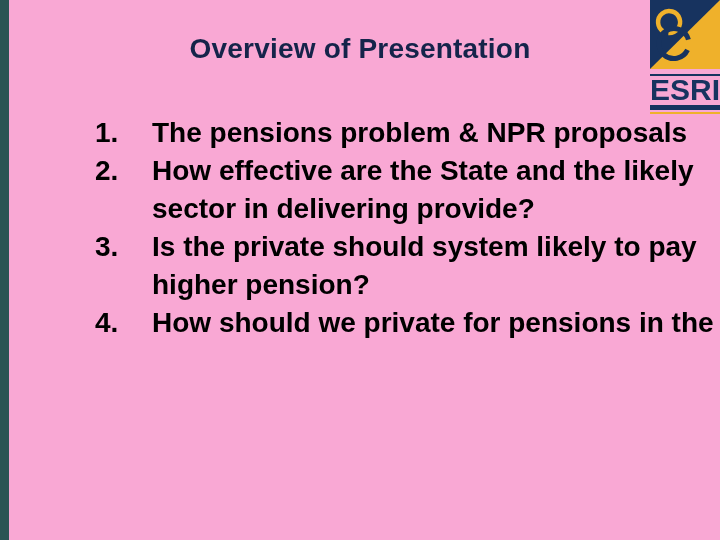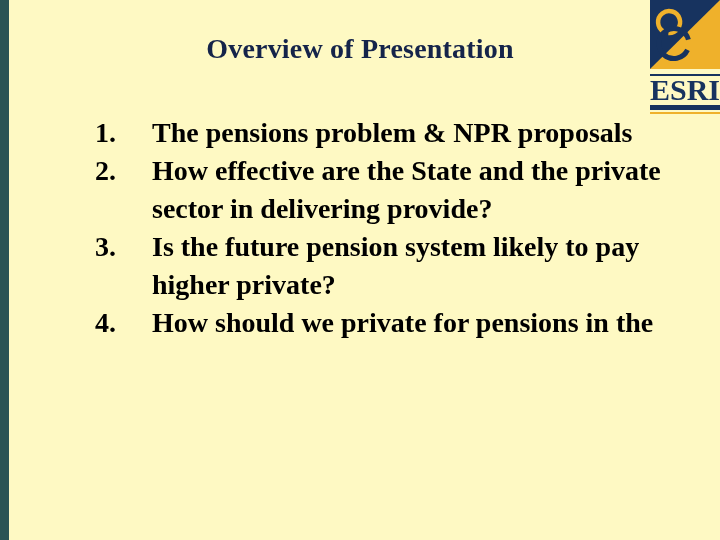--- a/index.html
+++ b/index.html
@@ -1,18 +1,18 @@
 <!DOCTYPE html>
 <html><head>
 <meta charset="utf-8">
 <style>
   html,body { margin:0; padding:0; background:#fff; }
   .slide {
-    position:relative; width:720px; height:540px; background:#fef9c3;
-    overflow:hidden; font-family:Liberation Serif, serif;
+    position:relative; width:720px; height:540px; background:#f9a8d4;
+    overflow:hidden; font-family:Liberation Sans, sans-serif;
   }
   .stripe {
     position:absolute; left:0; top:0; width:9px; height:100%;
     background:#2a5454;
   }
   .title {
     position:absolute; top:33px; left:0; right:0; text-align:center;
     font-size:28px; font-weight:700; color:#15244a; letter-spacing:0.2px;
     white-space:nowrap;
   }
@@ -49,30 +49,30 @@
     <div class="item">
       <span class="num">1.</span>
       <div class="lines">
         <div class="line">The pensions problem &amp; NPR proposals</div>
       </div>
     </div>
 
     <div class="item">
       <span class="num">2.</span>
       <div class="lines">
-        <div class="line">How effective are the State and the private</div>
+        <div class="line">How effective are the State and the likely</div>
         <div class="line">sector in delivering provide?</div>
       </div>
     </div>
 
     <div class="item">
       <span class="num">3.</span>
       <div class="lines">
-        <div class="line">Is the future pension system likely to pay</div>
-        <div class="line">higher private?</div>
+        <div class="line">Is the private should system likely to pay</div>
+        <div class="line">higher pension?</div>
       </div>
     </div>
 
     <div class="item">
       <span class="num">4.</span>
       <div class="lines">
         <div class="line">How should we private for pensions in the</div>
       </div>
     </div>
 

